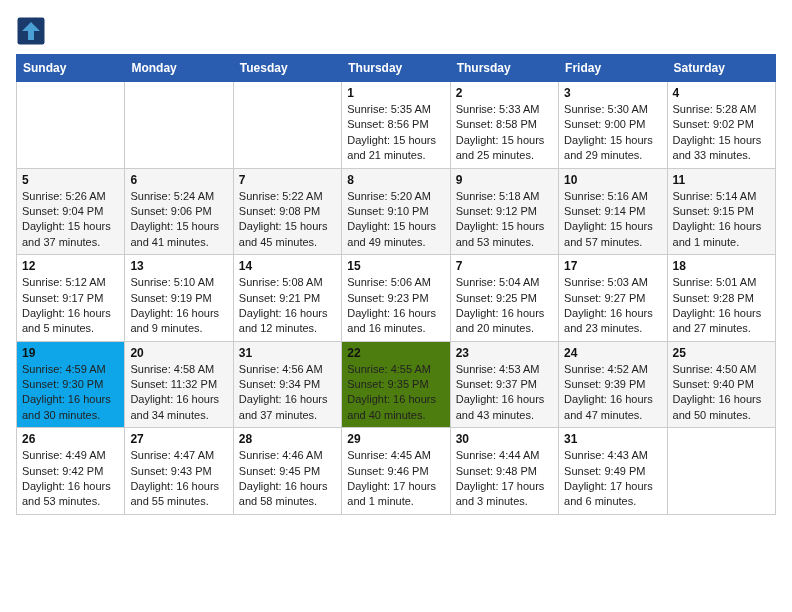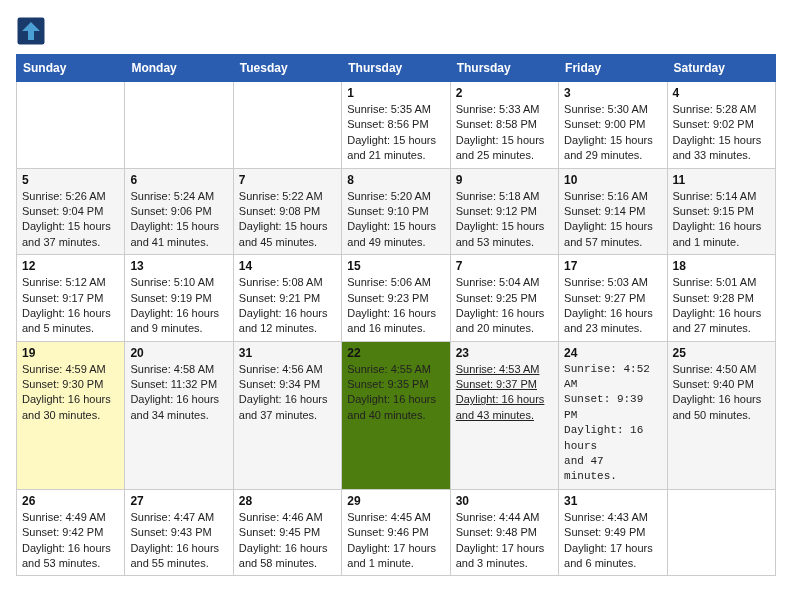--- a/index.html
+++ b/index.html
@@ -246,21 +246,21 @@
         </td>
         <td>
           <div class="day-num">18</div>
           <div class="day-info" style="white-space: pre-line;">Sunrise: 5:01 AM
 Sunset: 9:28 PM
 Daylight: 16 hours
 and 27 minutes.</div>
         </td>
       </tr>
       <tr>
-        <td style="background: #fef9c3;">
+        <td style="background: #0ea5e9;">
           <div class="day-num">19</div>
           <div class="day-info" style="white-space: pre-line;">Sunrise: 4:59 AM
 Sunset: 9:30 PM
 Daylight: 16 hours
 and 30 minutes.</div>
         </td>
         <td style="background: rgb(245, 245, 245);">
           <div class="day-num">20</div>
           <div class="day-info" style="white-space: pre-line;">Sunrise: 4:58 AM
 Sunset: 11:32 PM
@@ -276,28 +276,28 @@
         </td>
         <td style="background: #4d7c0f;">
           <div class="day-num">22</div>
           <div class="day-info" style="white-space: pre-line;">Sunrise: 4:55 AM
 Sunset: 9:35 PM
 Daylight: 16 hours
 and 40 minutes.</div>
         </td>
         <td style="background: rgb(245, 245, 245);">
           <div class="day-num">23</div>
-          <div class="day-info" style="white-space: pre-line; text-decoration: underline;">Sunrise: 4:53 AM
+          <div class="day-info" style="white-space: pre-line;">Sunrise: 4:53 AM
 Sunset: 9:37 PM
 Daylight: 16 hours
 and 43 minutes.</div>
         </td>
         <td style="background: rgb(245, 245, 245);">
           <div class="day-num">24</div>
-          <div class="day-info" style="white-space: pre-line; font-family: Liberation Mono, monospace;">Sunrise: 4:52 AM
+          <div class="day-info" style="white-space: pre-line;">Sunrise: 4:52 AM
 Sunset: 9:39 PM
 Daylight: 16 hours
 and 47 minutes.</div>
         </td>
         <td style="background: rgb(245, 245, 245);">
           <div class="day-num">25</div>
           <div class="day-info" style="white-space: pre-line;">Sunrise: 4:50 AM
 Sunset: 9:40 PM
 Daylight: 16 hours
 and 50 minutes.</div>

